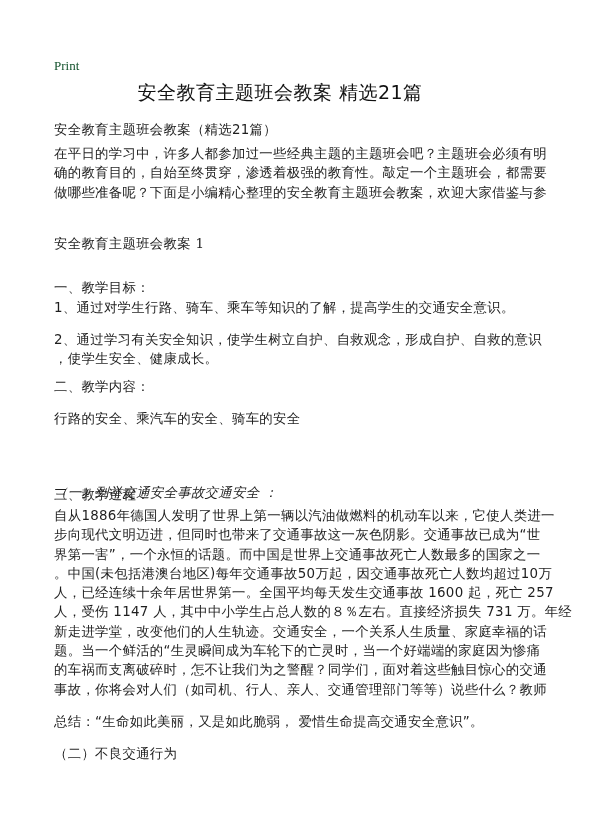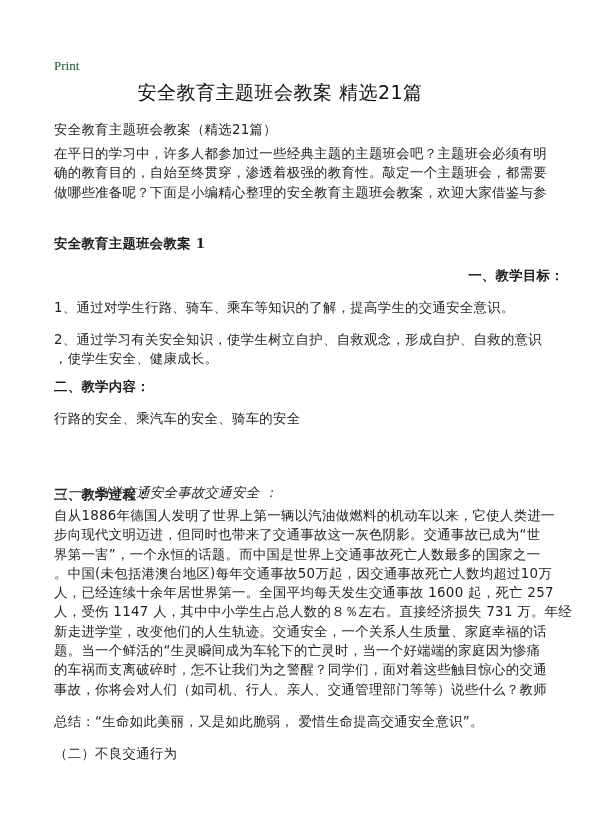--- a/index.html
+++ b/index.html
@@ -13,39 +13,39 @@
   }
   .title {
     position: absolute; left: 0; width: 560px; top: 80px; text-align: center;
     font-size: 19px; color: #111; letter-spacing: 0.5px;
   }
   .p {
     position: absolute; left: 54px; width: 510px;
     font-size: 13.4px; line-height: 19.3px; color: #1e1e1e;
     letter-spacing: 0.3px;
   }
-  .h { font-weight: bold; font-family: "DejaVu Serif", serif; font-size: 13.4px; }
+  .h { font-weight: normal; font-family: "DejaVu Serif", serif; font-size: 13.4px; }
   .line { display: block; white-space: nowrap; }
 </style>
 </head>
 <body>
 
 <div class="print">Print</div>
 <div class="title">安全教育主题班会教案 精选21篇</div>
 
 <div class="p" style="top:120px;">安全教育主题班会教案（精选21篇）</div>
 
 <div class="p" style="top:144px;">
   <span class="line">在平日的学习中，许多人都参加过一些经典主题的主题班会吧？主题班会必须有明</span>
   <span class="line">确的教育目的，自始至终贯穿，渗透着极强的教育性。敲定一个主题班会，都需要</span>
   <span class="line">做哪些准备呢？下面是小编精心整理的安全教育主题班会教案，欢迎大家借鉴与参</span>
 </div>
 
 <div class="p h" style="top:234px;">安全教育主题班会教案 1</div>
-<div class="p h" style="top:266px;text-align:right;">一、教学目标：</div>
+<div class="p h" style="top:278px;">一、教学目标：</div>
 <div class="p" style="top:298px;">1、通过对学生行路、骑车、乘车等知识的了解，提高学生的交通安全意识。</div>
 
 <div class="p" style="top:330px;">
   <span class="line">2、通过学习有关安全知识，使学生树立自护、自救观念，形成自护、自救的意识</span>
   <span class="line">，使学生安全、健康成长。</span>
 </div>
 
 <div class="p h" style="top:377px;">二、教学内容：</div>
 <div class="p" style="top:409px;">行路的安全、乘汽车的安全、骑车的安全</div>
 <div class="p h" style="top:441px;margin-top:44px;">三、教学过程：</div>

